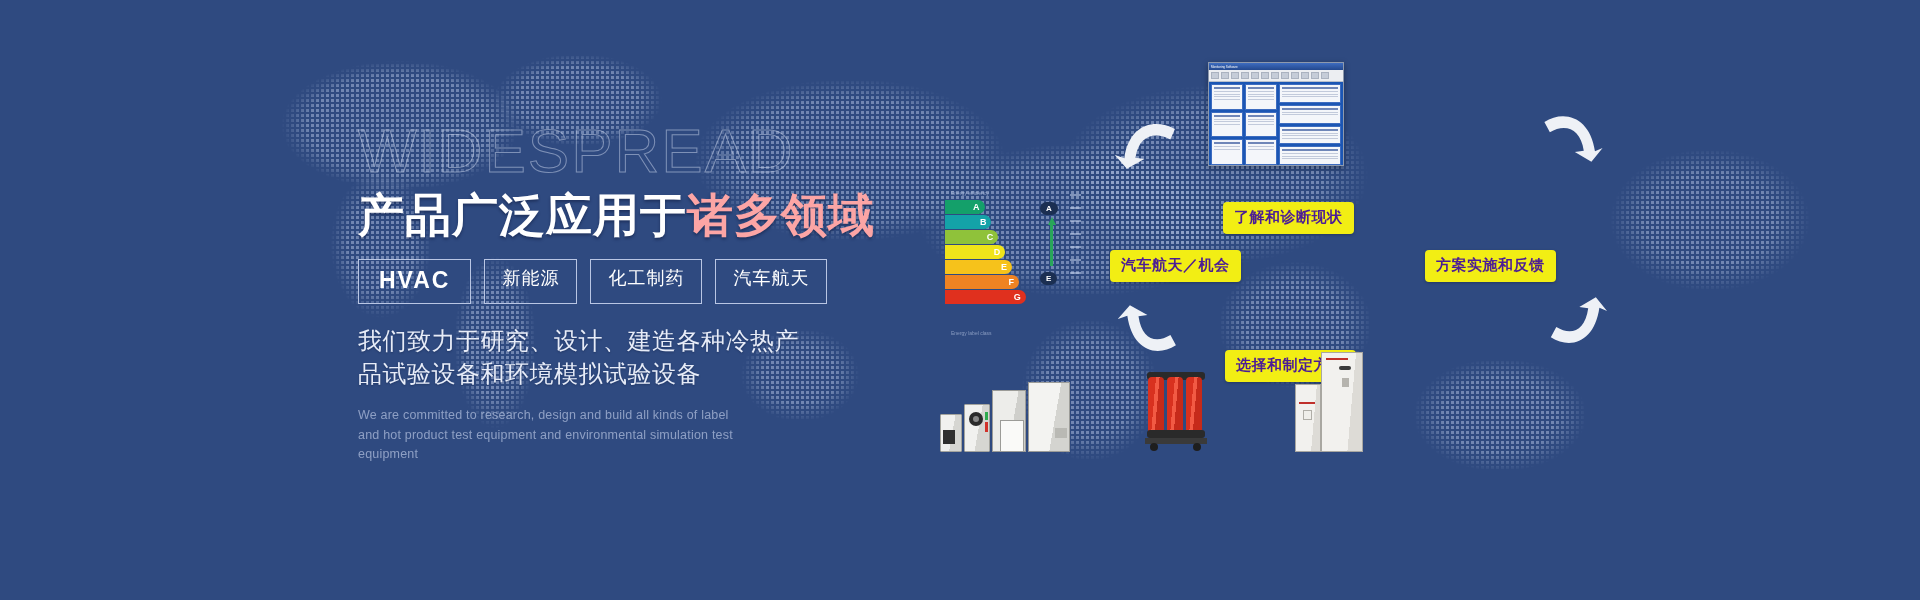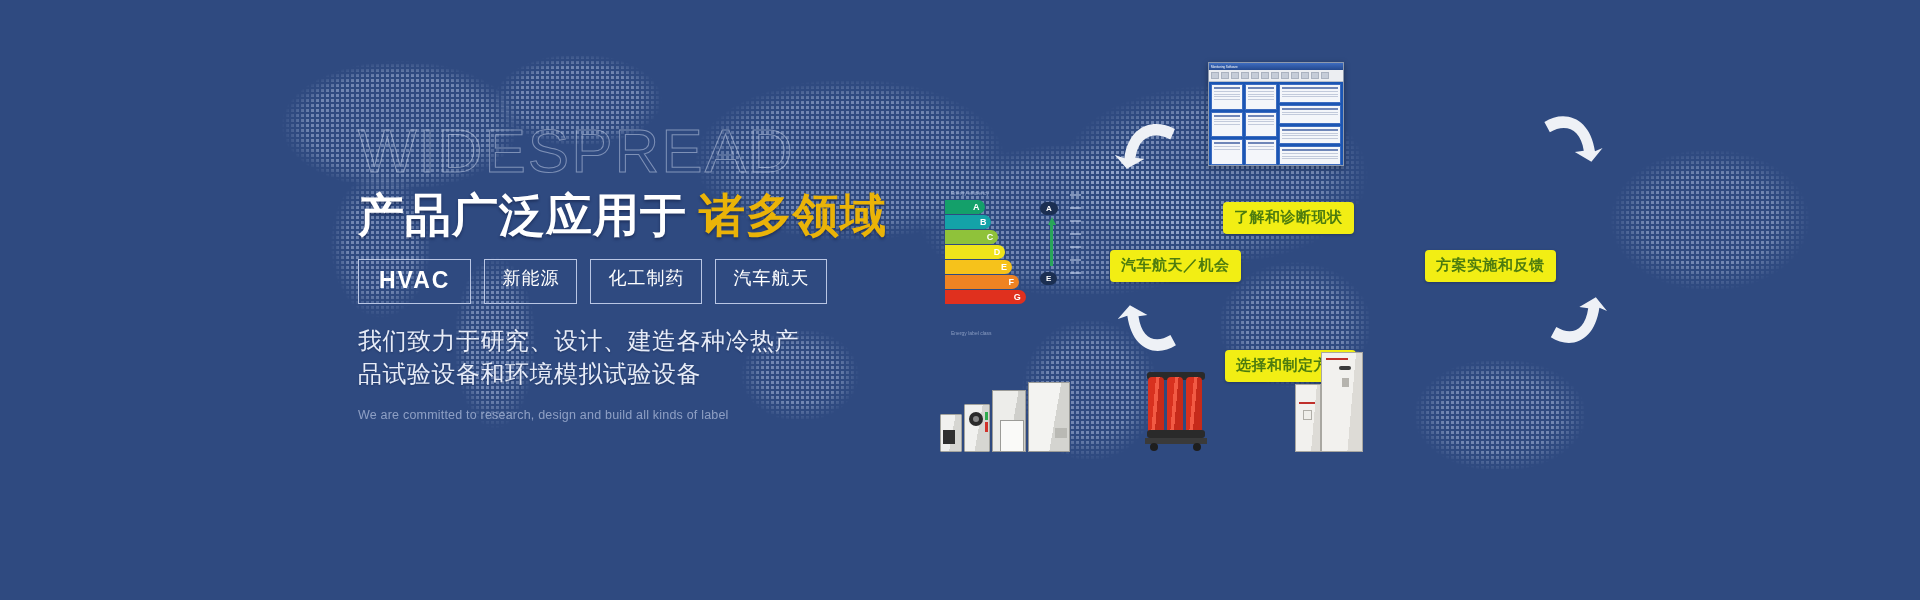--- a/index.html
+++ b/index.html
@@ -51,21 +51,21 @@
   .headline {
     font-size:46px;
     font-weight:bold;
     line-height:1.18;
     white-space:nowrap;
     letter-spacing:1px;
     margin-top:2px;
     text-shadow:0 2px 3px rgba(10,20,50,.45);
   }
   .headline .hl-white { color:#ffffff; }
-  .headline .hl-accent { color:#eab308;margin-left:12px; }
+  .headline .hl-accent { color:#fca5a5; }
 
   .tag-row {
     display:flex;
     gap:13px;
     margin-top:17px;
   }
   .tag {
     border:1px solid #b9c6e4;
     color:#ffffff;
     font-size:18px;
@@ -182,21 +182,21 @@
   .winmock .wm-panel u { display:block; height:1px; background:#c2cadb; margin:1.5px 1px; text-decoration:none; }
 
   
   .arrow { position:absolute; width:64px; height:62px; }
   .arrow svg { width:100%; height:100%; display:block; }
 
   
   .cyc-label {
     position:absolute;
     background:#f2ee14;
-    color:#4d7c0f;
+    color:#4c1d95;
     font-size:15px;
     font-weight:bold;
     padding:6px 11px 7px;
     border-radius:4px;
     white-space:nowrap;
     letter-spacing:.5px;
     box-shadow:0 1px 3px rgba(0,0,0,.25);
   }
 
   
@@ -241,20 +241,21 @@
       <span class="tag is-latin">HVAC</span>
       <span class="tag">新能源</span>
       <span class="tag">化工制药</span>
       <span class="tag">汽车航天</span>
     </div>
 
     <div class="desc">我们致力于研究、设计、建造各种冷热产品试验设备和环境模拟试验设备</div>
 
     <div class="desc-en">
       <div>We are committed to research, design and build all kinds of label</div>
+      <div>and hot product test equipment and environmental simulation test equipment</div>
     </div>
   </div>
 
   <div class="right-block">
 
     <div class="energy">
       <div class="e-top">Energy efficiency</div>
       <div class="ebars">
         <div class="ebar" style="background:#14a06a;width:46%;color:#14a06a;">
             <span style="color:#fff">A</span>

